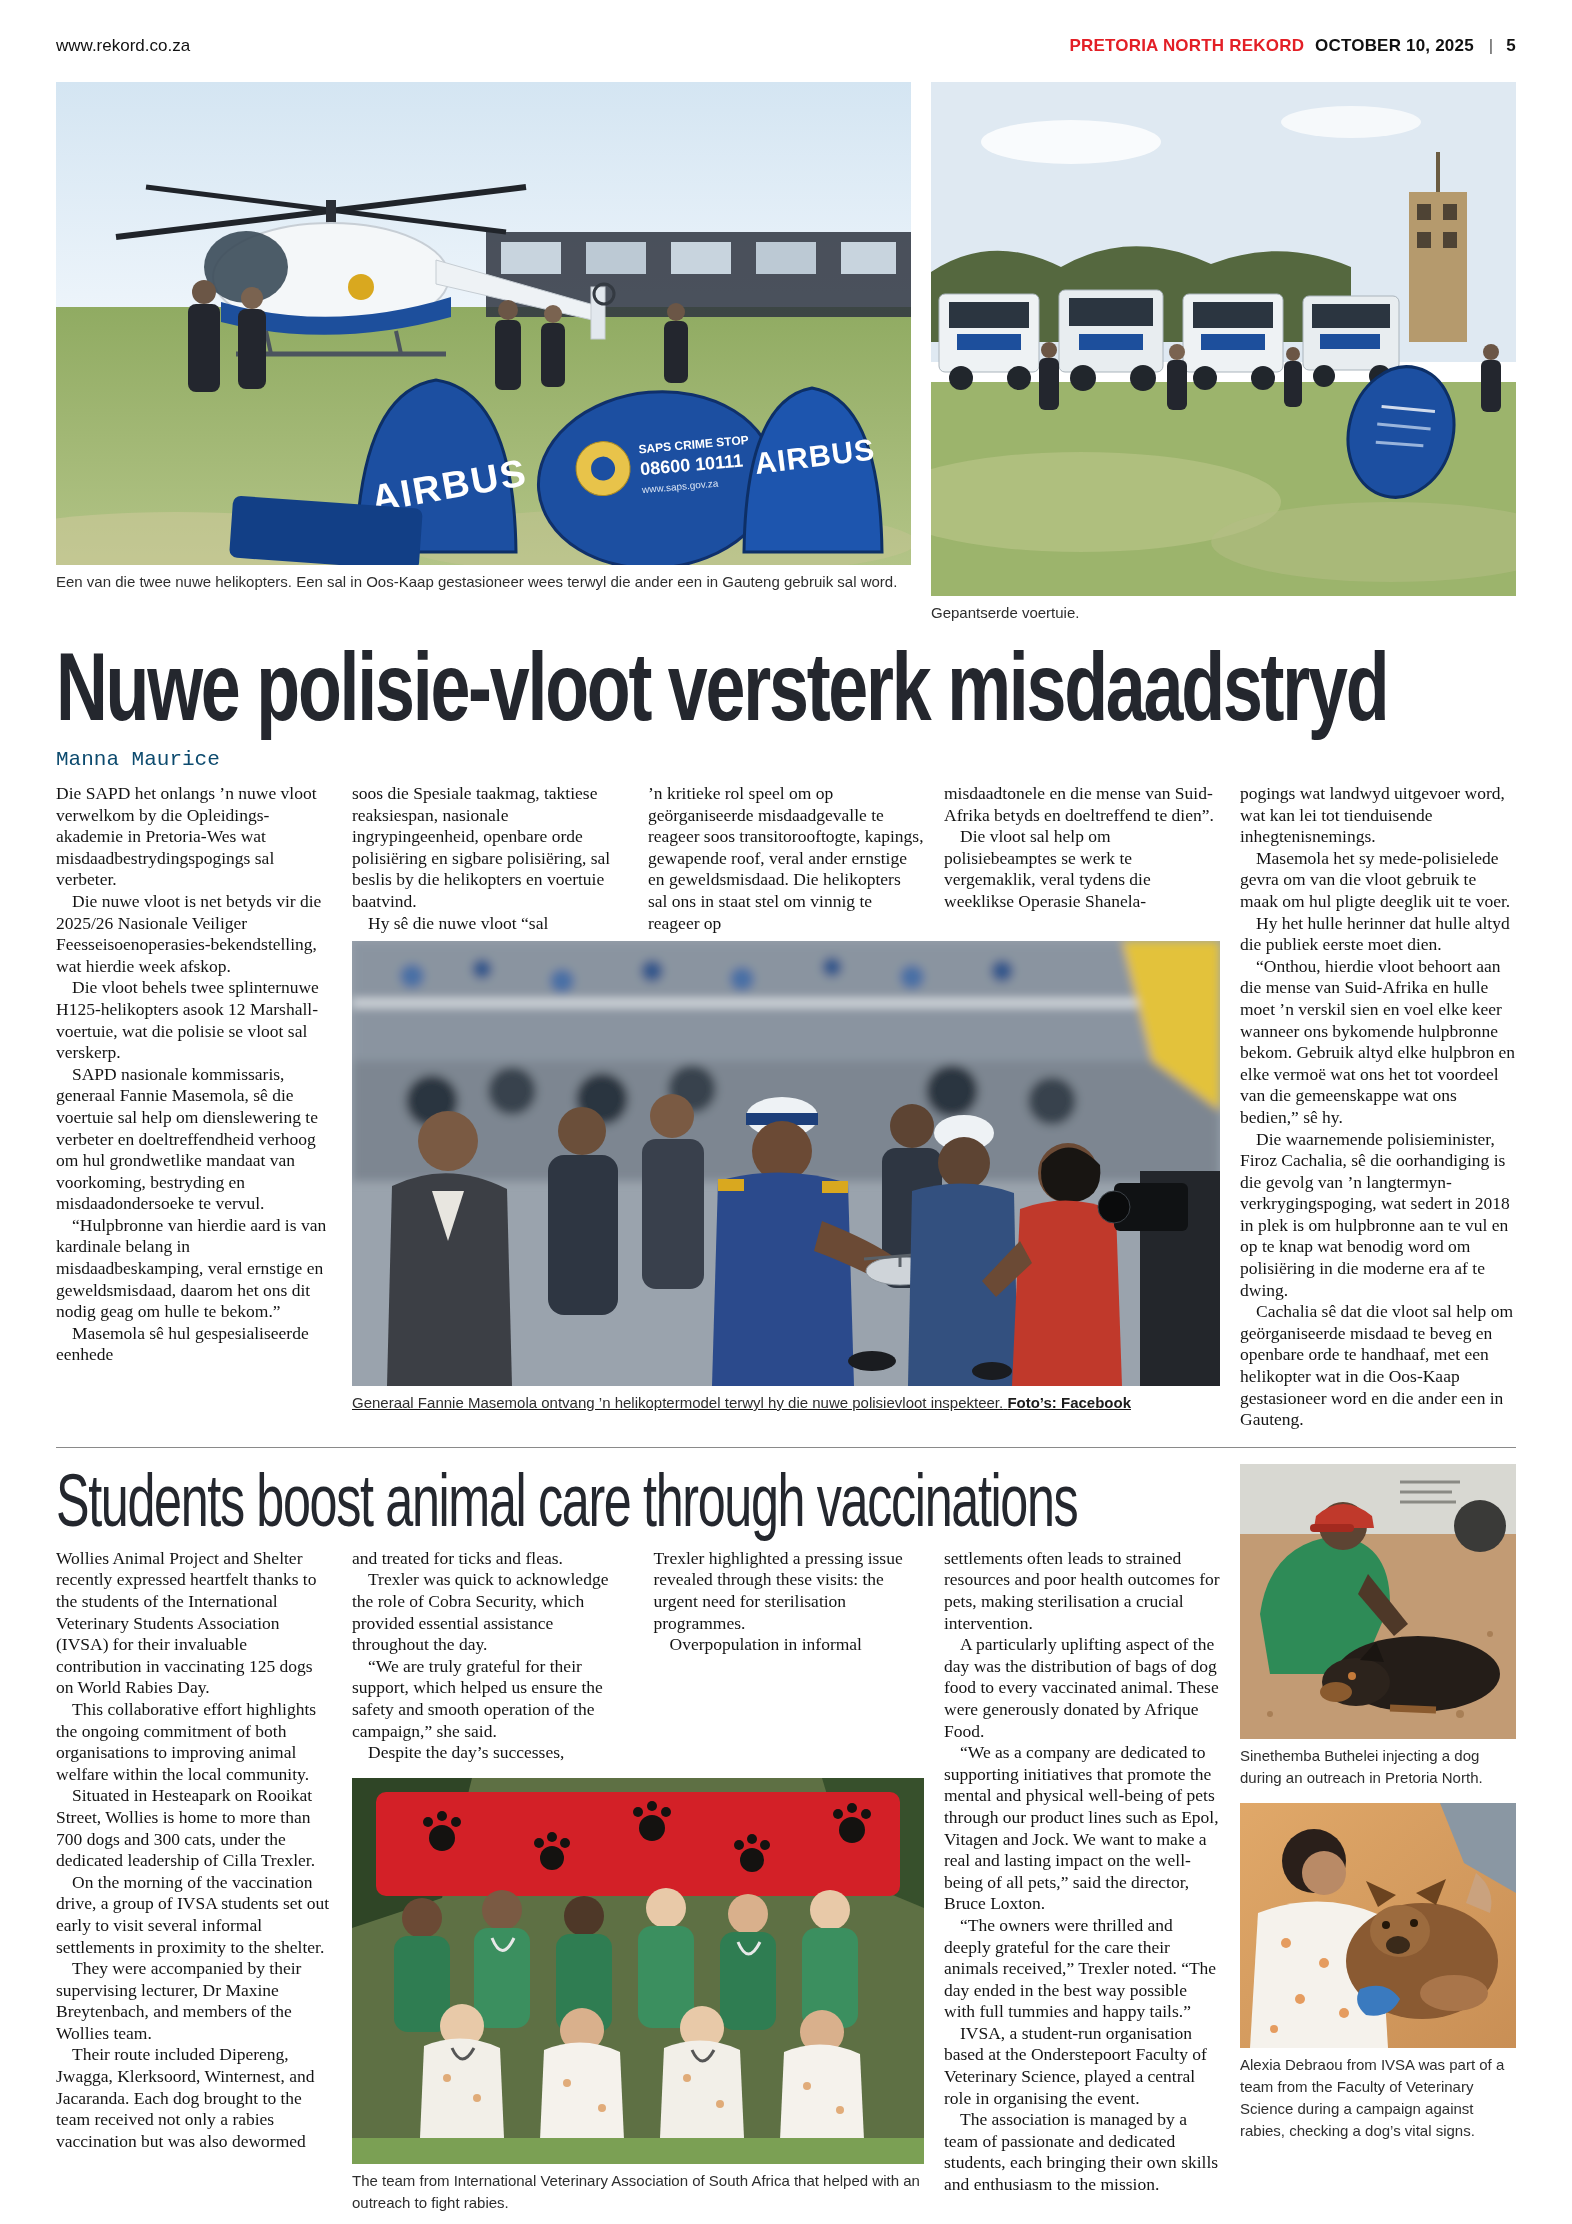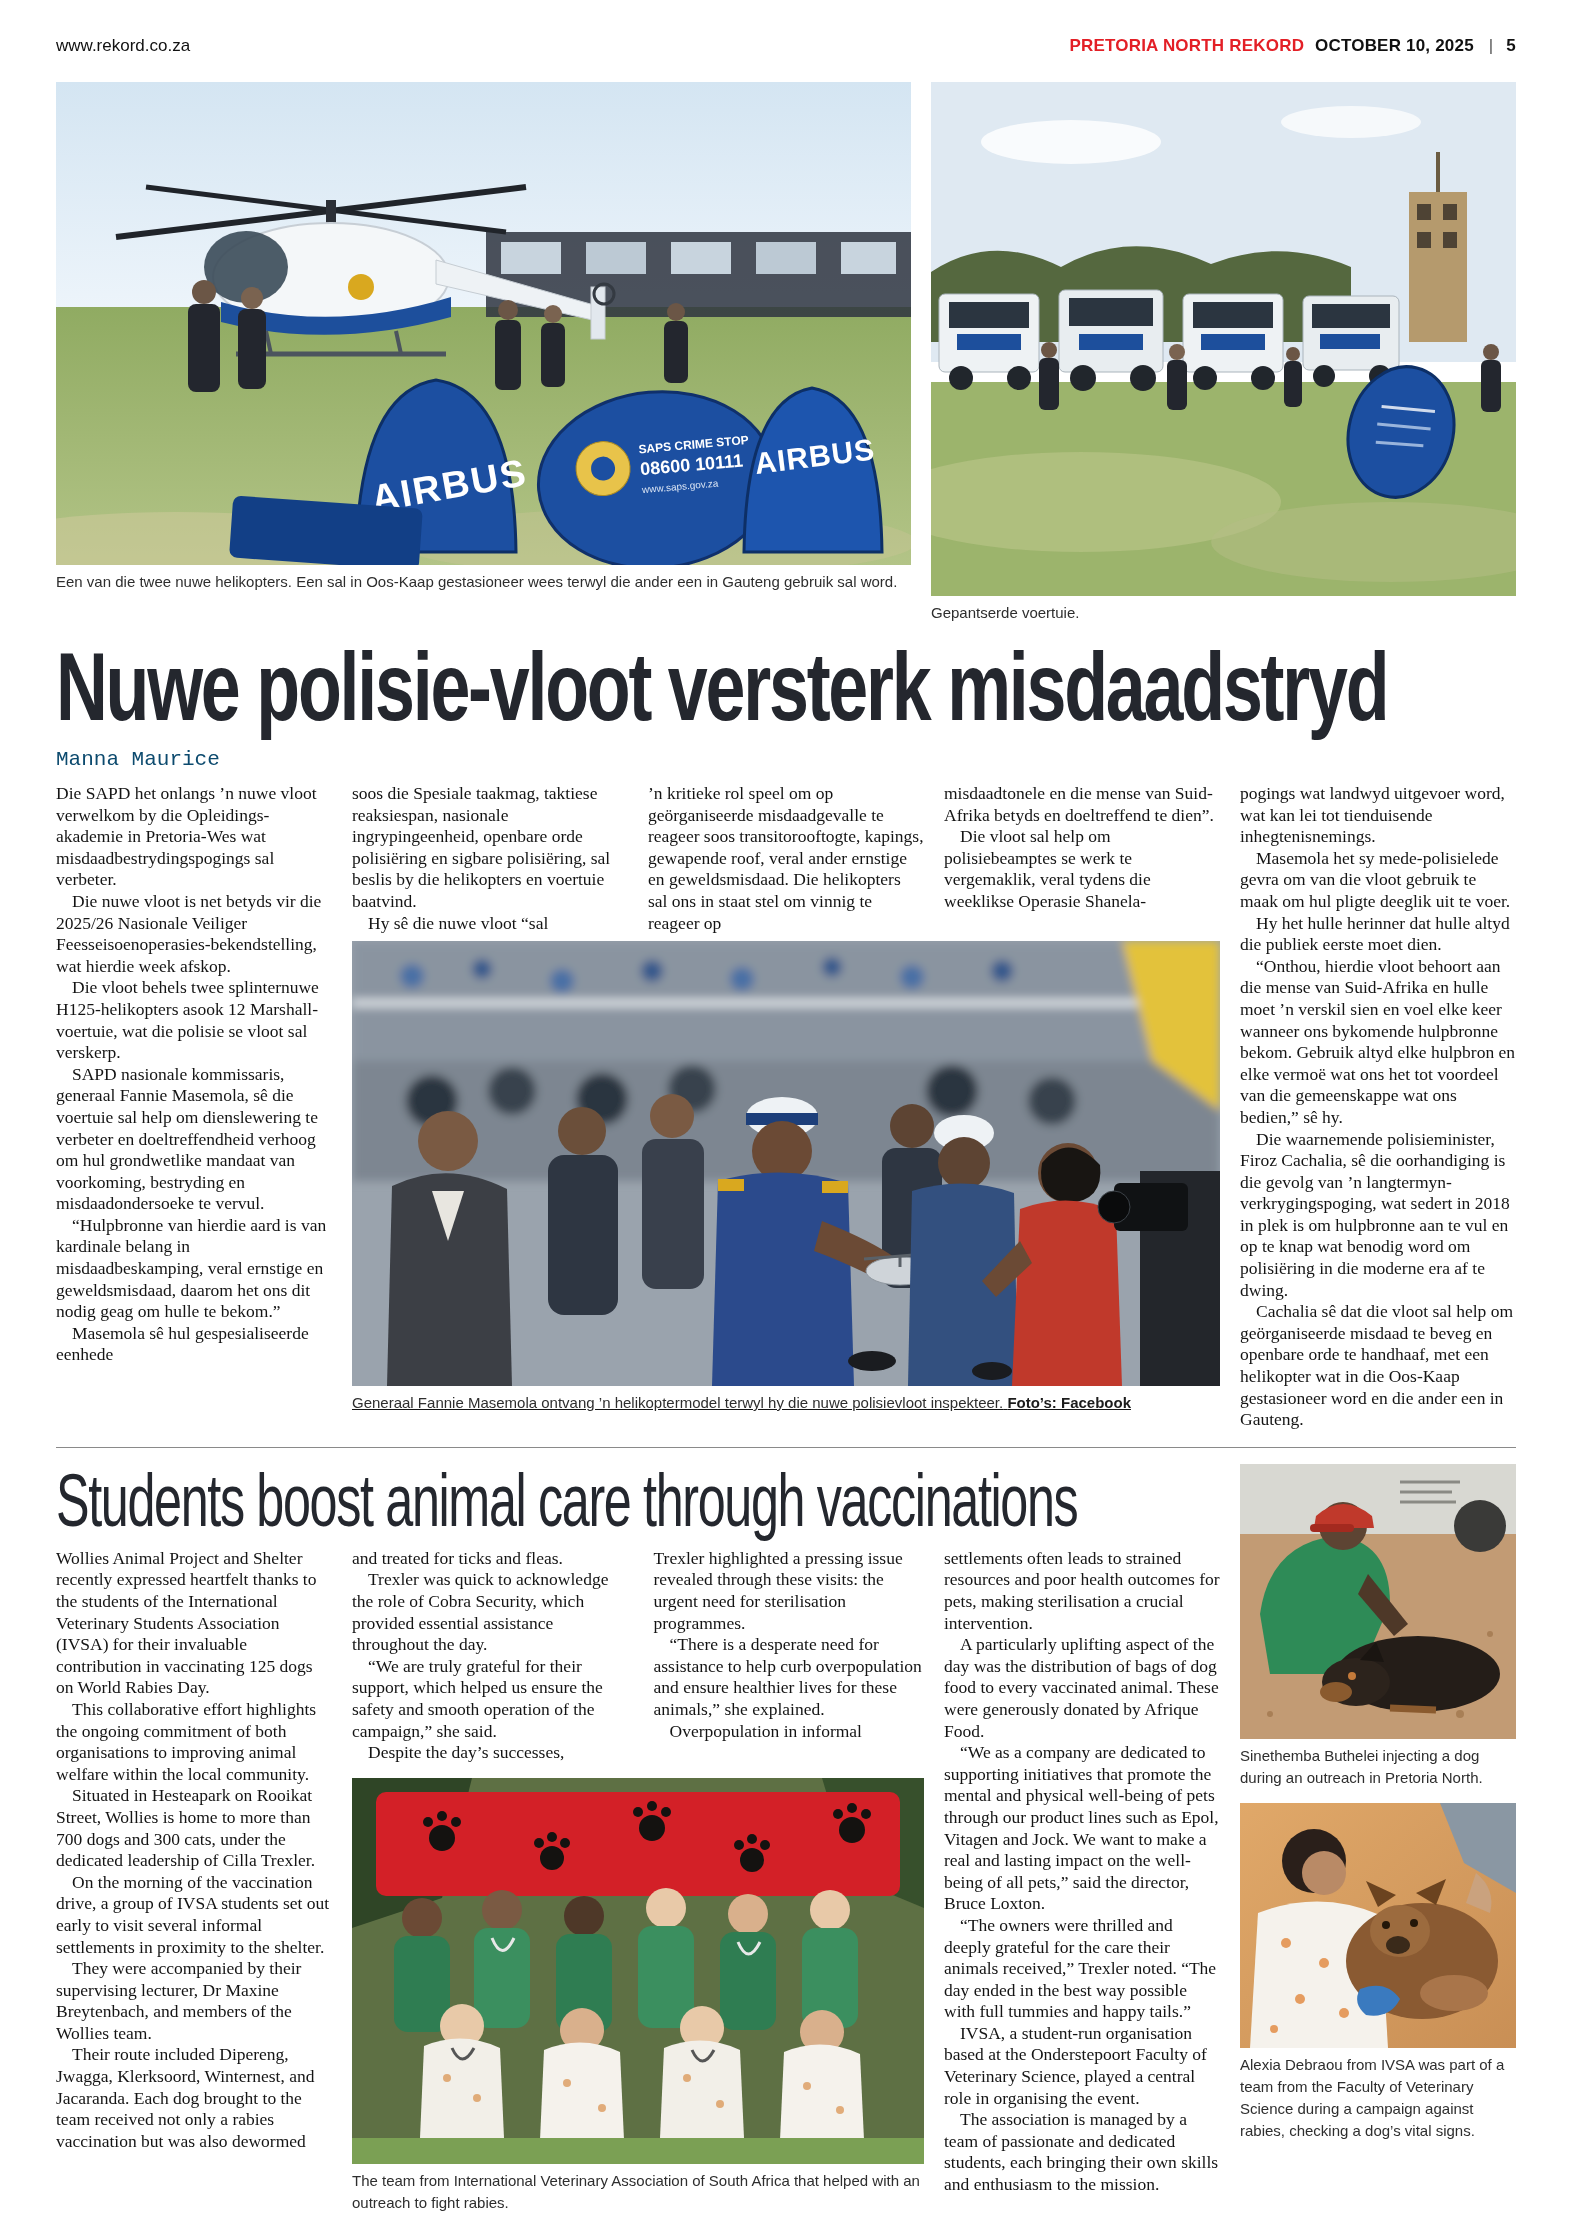--- a/index.html
+++ b/index.html
@@ -382,21 +382,20 @@
         <div class="mid2-wrap">
           <div class="mid2-cols">
             <div class="col">
                 <p>and treated for ticks and fleas.</p>
                 <p>Trexler was quick to acknowledge the role of Cobra Security, which provided essential assistance throughout the day.</p>
                 <p>“We are truly grateful for their support, which helped us ensure the safety and smooth operation of the campaign,” she said.</p>
                 <p>Despite the day’s successes,</p>
               </div>
             <div class="col">
                 <p>Trexler highlighted a pressing issue revealed through these visits: the urgent need for sterilisation programmes.</p>
-                <p>“There is a desperate need for assistance to help curb overpopulation and ensure healthier lives for these animals,” she explained.</p>
                 <p>Overpopulation in informal</p>
               </div>
           </div>
           <figure class="fig-team">
             <svg width="572" height="386" viewBox="0 0 572 386">
               <rect x="0" y="0" width="572" height="386" fill="#5e7044"></rect>
               <path d="M0 0 L 120 0 L 90 120 L 0 150 Z" fill="#2f4526"></path>
               <path d="M470 0 L 572 0 L 572 130 L 500 100 Z" fill="#37502c"></path>
 
               <g>

